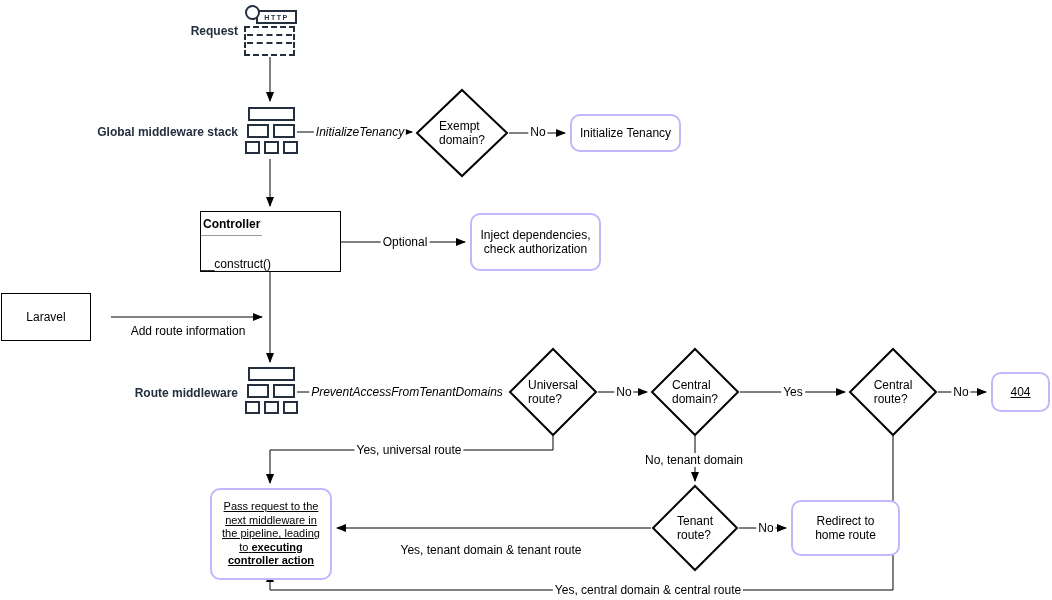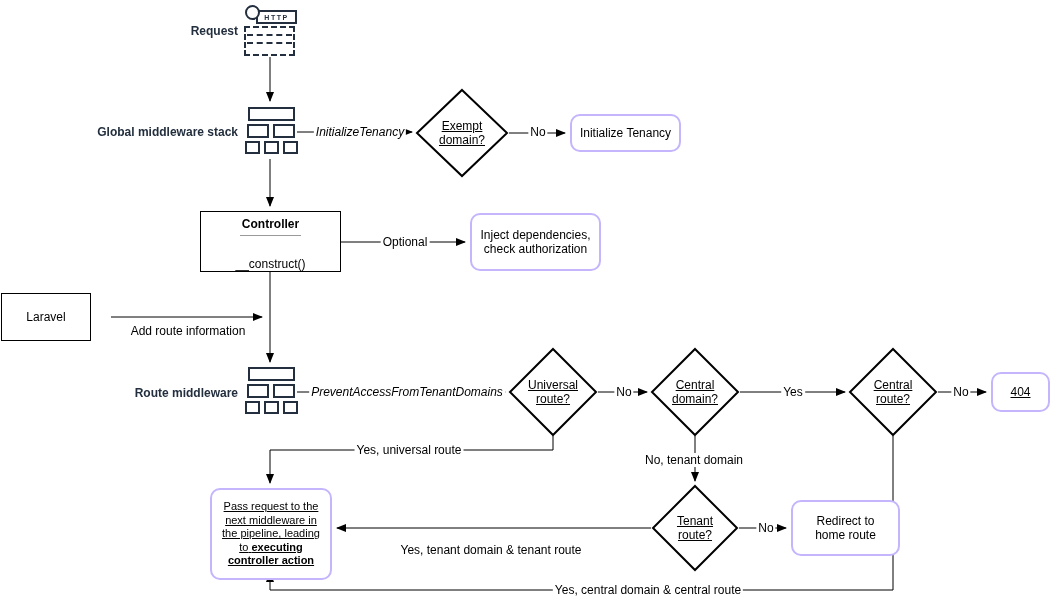--- a/index.html
+++ b/index.html
@@ -18,28 +18,28 @@
   
   .box {
     position:absolute; background:#fff; box-sizing:border-box;
     display:flex; align-items:center; justify-content:center;
     text-align:center; font-size:12px; line-height:14px;
   }
   .rounded { border:2px solid #c4b5fd; border-radius:10px; }
   .plain   { border:1px solid #000; }
 
   
-  .controller { flex-direction:column; align-items:center; justify-content:flex-start; padding:0;gap:20px; }
+  .controller { flex-direction:column; align-items:flex-start; justify-content:flex-start; padding:0;gap:20px; }
   .controller .hdr { font-weight:bold; padding:5px 2px 4px; border-bottom:1px solid #9a9a9a; }
   .controller .body { flex:1; display:flex; align-items:center; justify-content:center; }
 
   
   .dtext {
     position:absolute; transform:translate(-50%,-50%);
-    font-size:12px; line-height:14px; text-align:center; white-space:nowrap;text-decoration:underline;
+    font-size:12px; line-height:14px; white-space:nowrap;
   }
 
   
   .elabel {
     position:absolute; transform:translate(-50%,-50%);
     font-size:12px; background:#fff; padding:0 2px; white-space:nowrap;
   }
   .italic { font-style:italic; }
 
   

